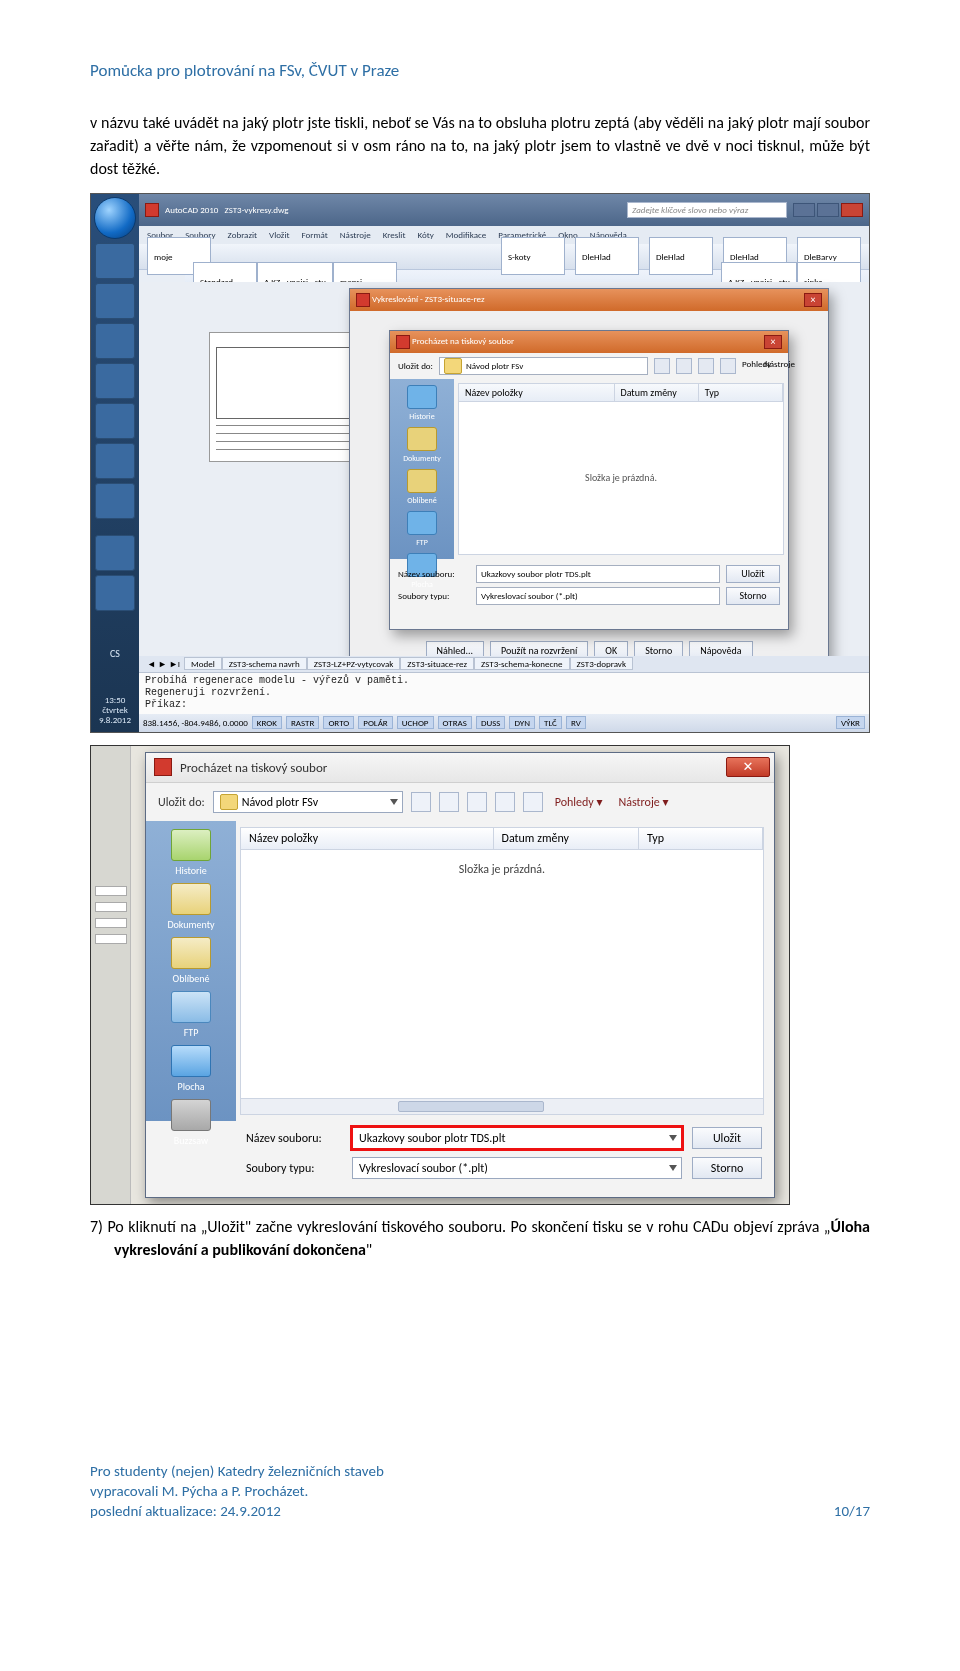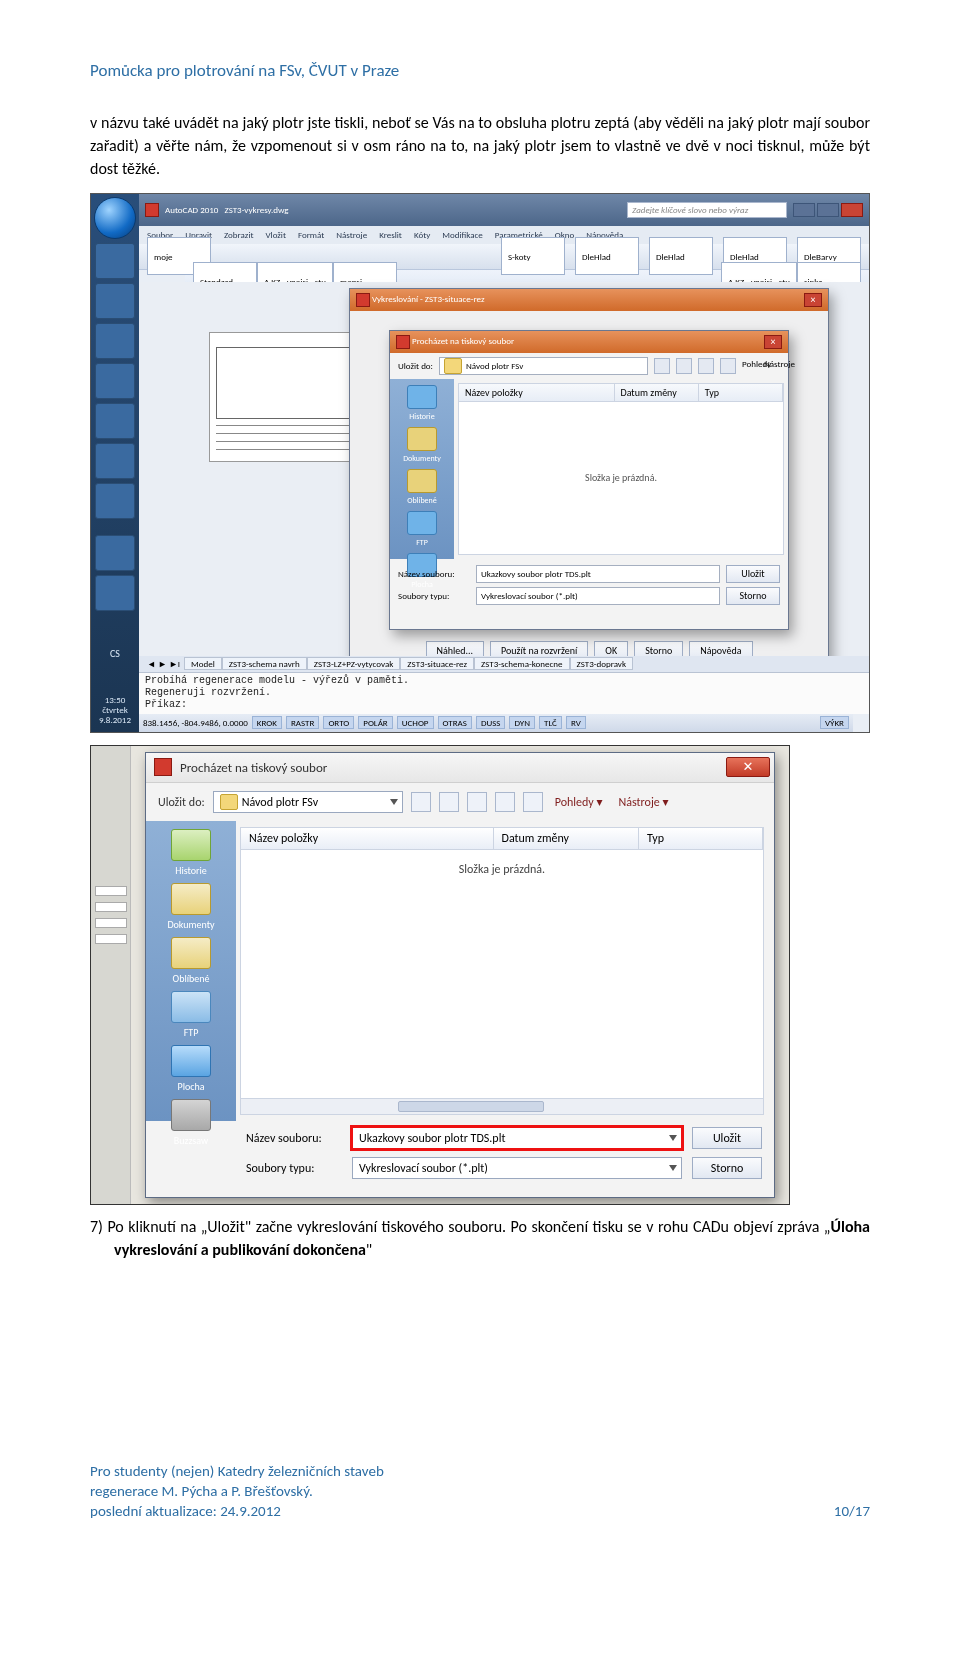--- a/index.html
+++ b/index.html
@@ -48,21 +48,21 @@
   .bd-place .ic.blue{background:#6fb3e8;border-color:#3d7fb8;}
   .bd-list { flex:1; background:#fff; border:1px solid #ccd4e2; margin:4px; display:flex; flex-direction:column; }
   .bd-header { display:flex; background:linear-gradient(#f7f9fc,#e7edf6); border-bottom:1px solid #ccd4e2; font-size:10px; }
   .bd-h{border-right:1px solid #ccd4e2;padding:2px 6px;}
   .bd-empty{flex:1;display:flex;align-items:center;justify-content:center;color:#555;font-size:10px;}
   .bd-bottom { padding:4px 8px; }
   .bd-btn { width:54px;height:18px;background:linear-gradient(#fafbfd,#e2e8f2);border:1px solid #9fadc5;text-align:center;line-height:16px;font-size:10px;}
   .pd-buttons { position:absolute; bottom:6px; left:10px; right:10px; display:flex; gap:6px; justify-content:center; }
   .pd-btn{height:20px;padding:0 10px;background:linear-gradient(#fafbfd,#e2e8f2);border:1px solid #9fadc5;font-size:10px;display:flex;align-items:center;}
   .acad-cmd { position:absolute; left:0; right:0; bottom:18px; height:42px; background:#fbfbfb; border-top:1px solid #b9c3d3; padding:2px 6px; font-family: "Courier New", monospace; font-size:10px; color:#222; line-height:1.2;}
-  .acad-status { position:absolute; left:0; right:16px; bottom:0; height:18px; background:linear-gradient(#e6ecf5,#cfd9e9); display:flex; align-items:center; gap:4px; padding:0 4px; font-size:9px;}
+  .acad-status { position:absolute; left:0; right:0; bottom:0; height:18px; background:linear-gradient(#e6ecf5,#cfd9e9); display:flex; align-items:center; gap:4px; padding:0 4px; font-size:9px;}
   .st-chip{padding:0 4px;background:#c5d6ef;border:1px solid #9ab3d6;}
   .acad-tabs { position:absolute; left:0; right:0; bottom:60px; height:16px; background:#dfe6f1; display:flex; align-items:center; font-size:9px; padding:0 4px; gap:0;}
   .tab{padding:0 6px;border:1px solid #b9c3d3;background:#eef3fa;}
   .acad-search { width:160px; height:16px; background:#fff; border:1px solid #aab7cd; color:#888; padding:0 4px; display:flex; align-items:center; font-style:italic;}
   .winbtns{display:flex;gap:2px;}
   .winbtn{width:22px;height:14px;background:#5b7296;border:1px solid #3d5578;}
   .winbtn.red{background:#c94434;border-color:#8a1a12;}
 
   
   .shot2 { width: 700px; height: 460px; border: 1px solid #333; background: #e8e6df; position: relative; overflow: hidden; font-size: 12px; margin-top: 12px; }
@@ -148,21 +148,21 @@
           <div class="winbtns">
             <div class="winbtn"></div>
             <div class="winbtn"></div>
             <div class="winbtn red"></div>
           </div>
         </div>
       </div>
 
       <div class="acad-menu">
         <span>Soubor</span>
-        <span>Upravit</span>
+        <span>Soubory</span>
         <span>Zobrazit</span>
         <span>Vložit</span>
         <span>Formát</span>
         <span>Nástroje</span>
         <span>Kreslit</span>
         <span>Kóty</span>
         <span>Modifikace</span>
         <span>Parametrické</span>
         <span>Okno</span>
         <span>Nápověda</span>
@@ -362,19 +362,19 @@
       </div>
     </div>
   </div>
 
   <p class="step-text">
     <span>7)  </span><span>Po kliknutí na „Uložit" začne vykreslování tiskového souboru. Po skončení tisku se v rohu CADu objeví zpráva „</span><span class="quoted">Úloha vykreslování a publikování dokončena</span><span>"</span>
   </p>
 
   <div class="footer">
     <div>Pro studenty (nejen) Katedry železničních staveb</div>
-    <div>regenerace M. Pýcha a P. Břešťovský.</div>
+    <div>vypracovali M. Pýcha a P. Procházet.</div>
     <div style="display:flex;justify-content:space-between">
       <span>poslední aktualizace: 24.9.2012</span>
       <span>10/17</span>
     </div>
   </div>
 </div>
 
 </body></html>

